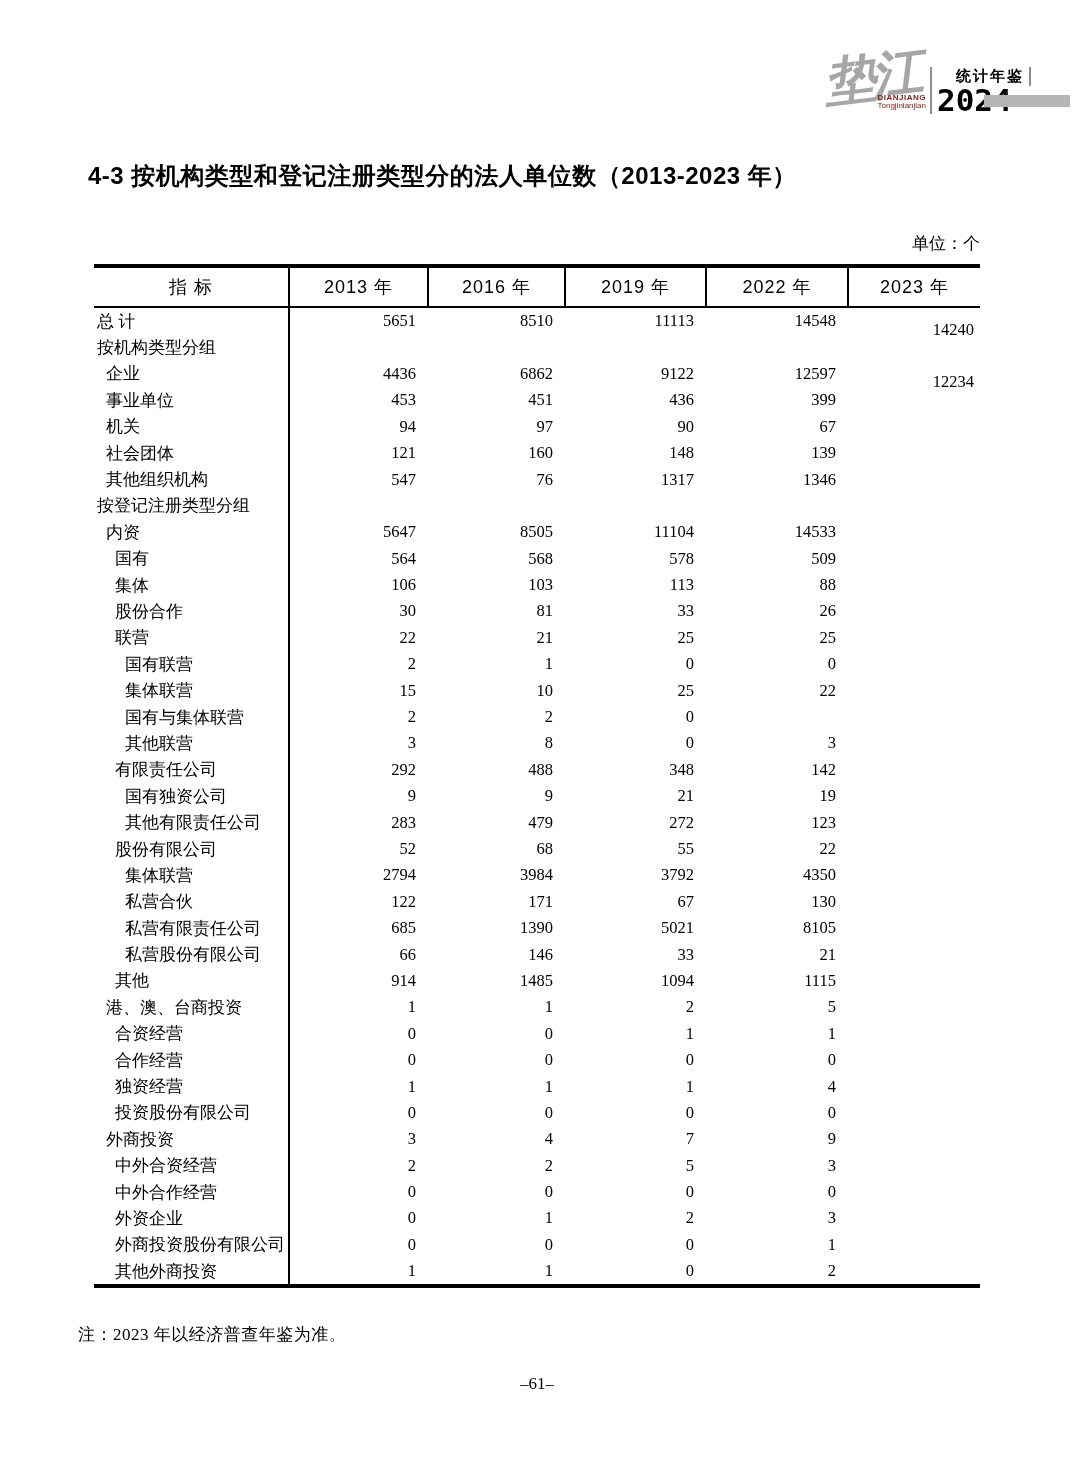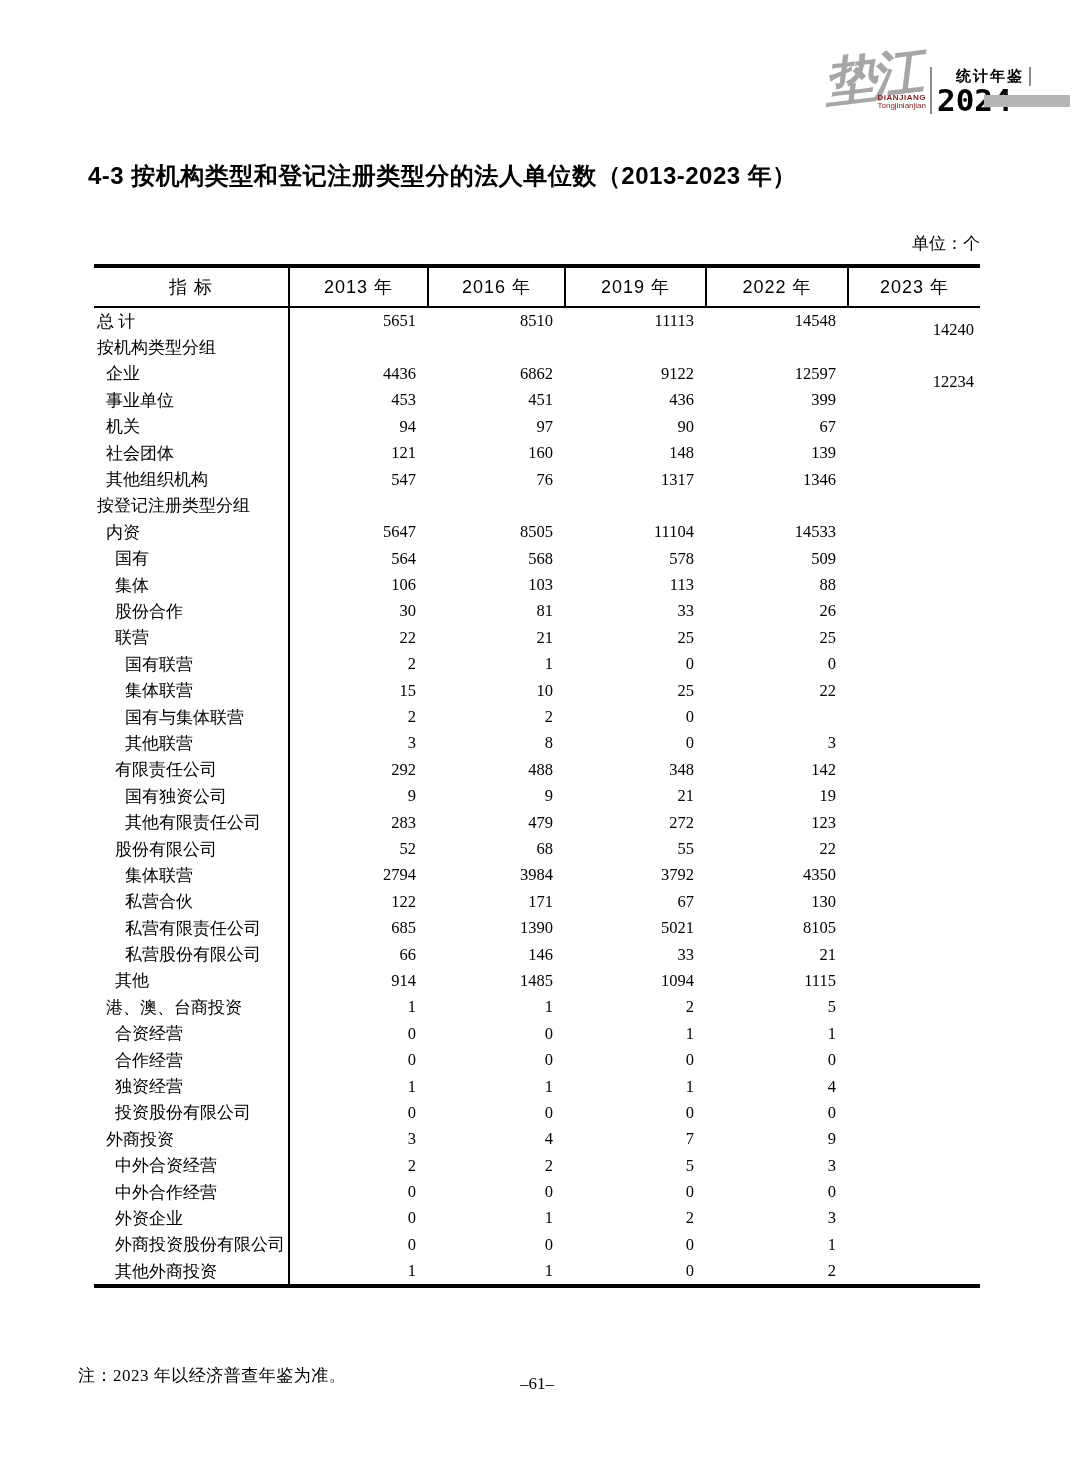--- a/index.html
+++ b/index.html
@@ -60,21 +60,21 @@
   .tbody .label {
     border-right:2px solid #000; height:100%;
     display:flex; align-items:center; white-space:nowrap;
   }
   .tbody .num { text-align:right; padding-right:13px; font-size:16.5px; }
   .tbody .num.c5 { padding-right:6px;margin-top:17px; }
   .ind0 { padding-left:3px; } .ind1 { padding-left:12px; }
   .ind2 { padding-left:21px; } .ind3 { padding-left:31px; }
 
   
-  .note { position:absolute; left:78px; top:1323px; font-size:17px; letter-spacing:.5px;margin-top:41px; }
+  .note { position:absolute; left:78px; top:1323px; font-size:17px; letter-spacing:.5px; }
   .pageno { position:absolute; left:0; top:1366px; width:1074px; text-align:center; font-size:17px;margin-top:8px; }
 </style>
 </head>
 <body>
 
 <div class="page">
 
   <div class="logo">
     <div class="calli">垫江</div>
     <div class="roman">

